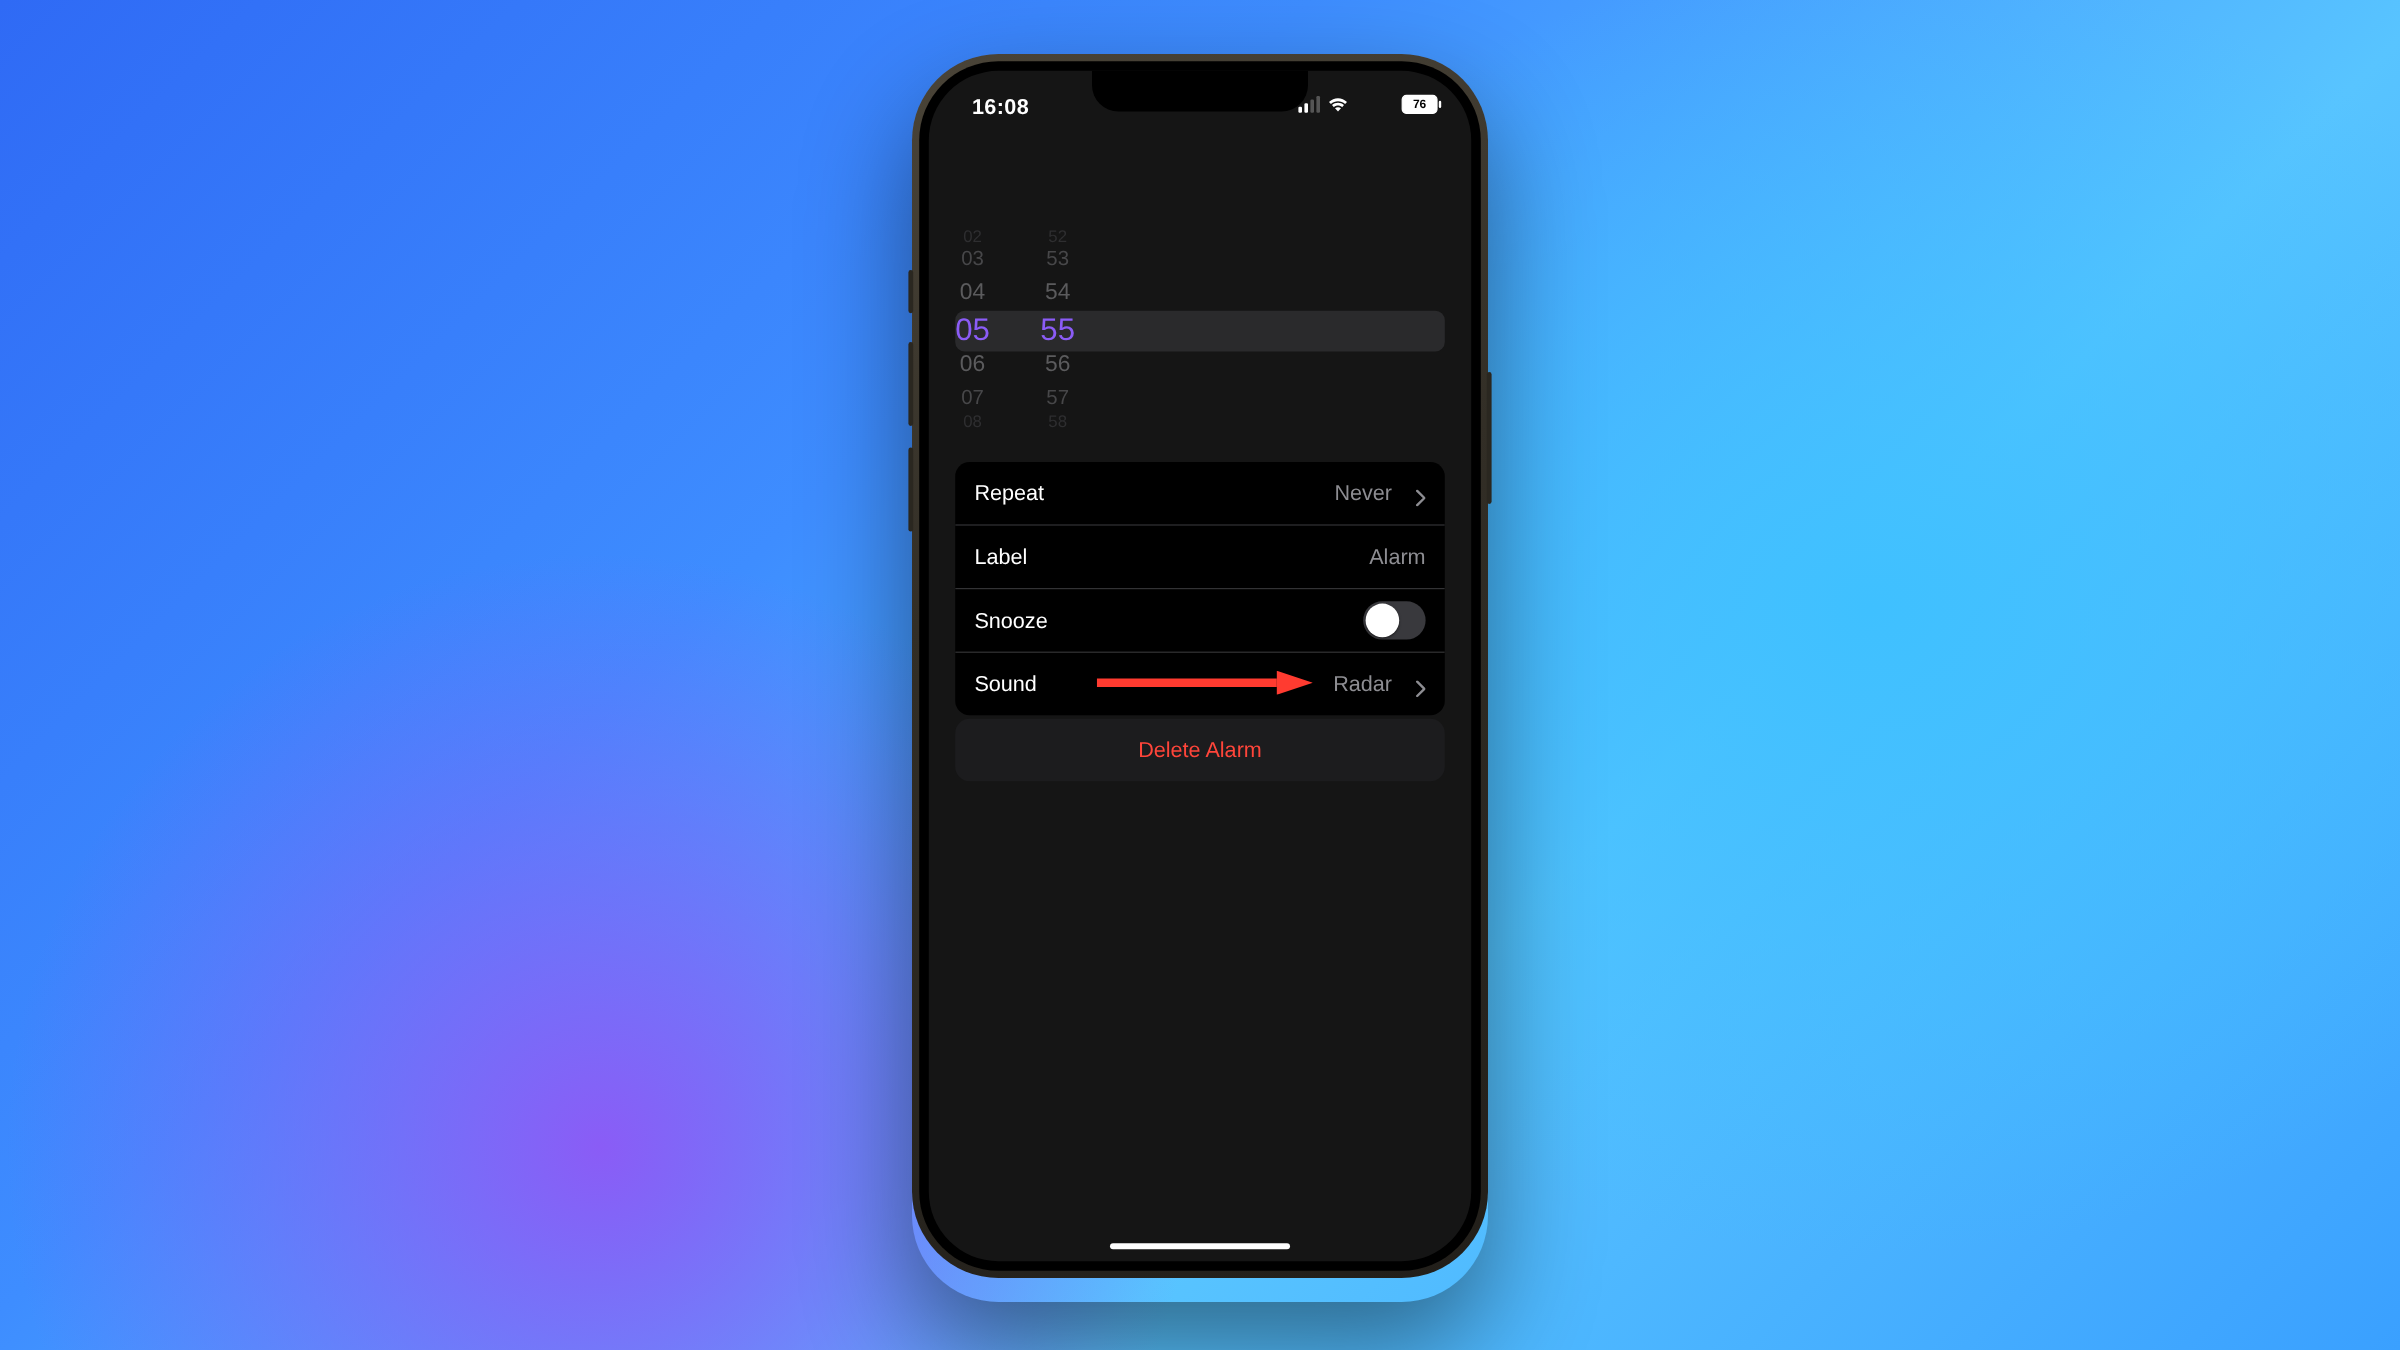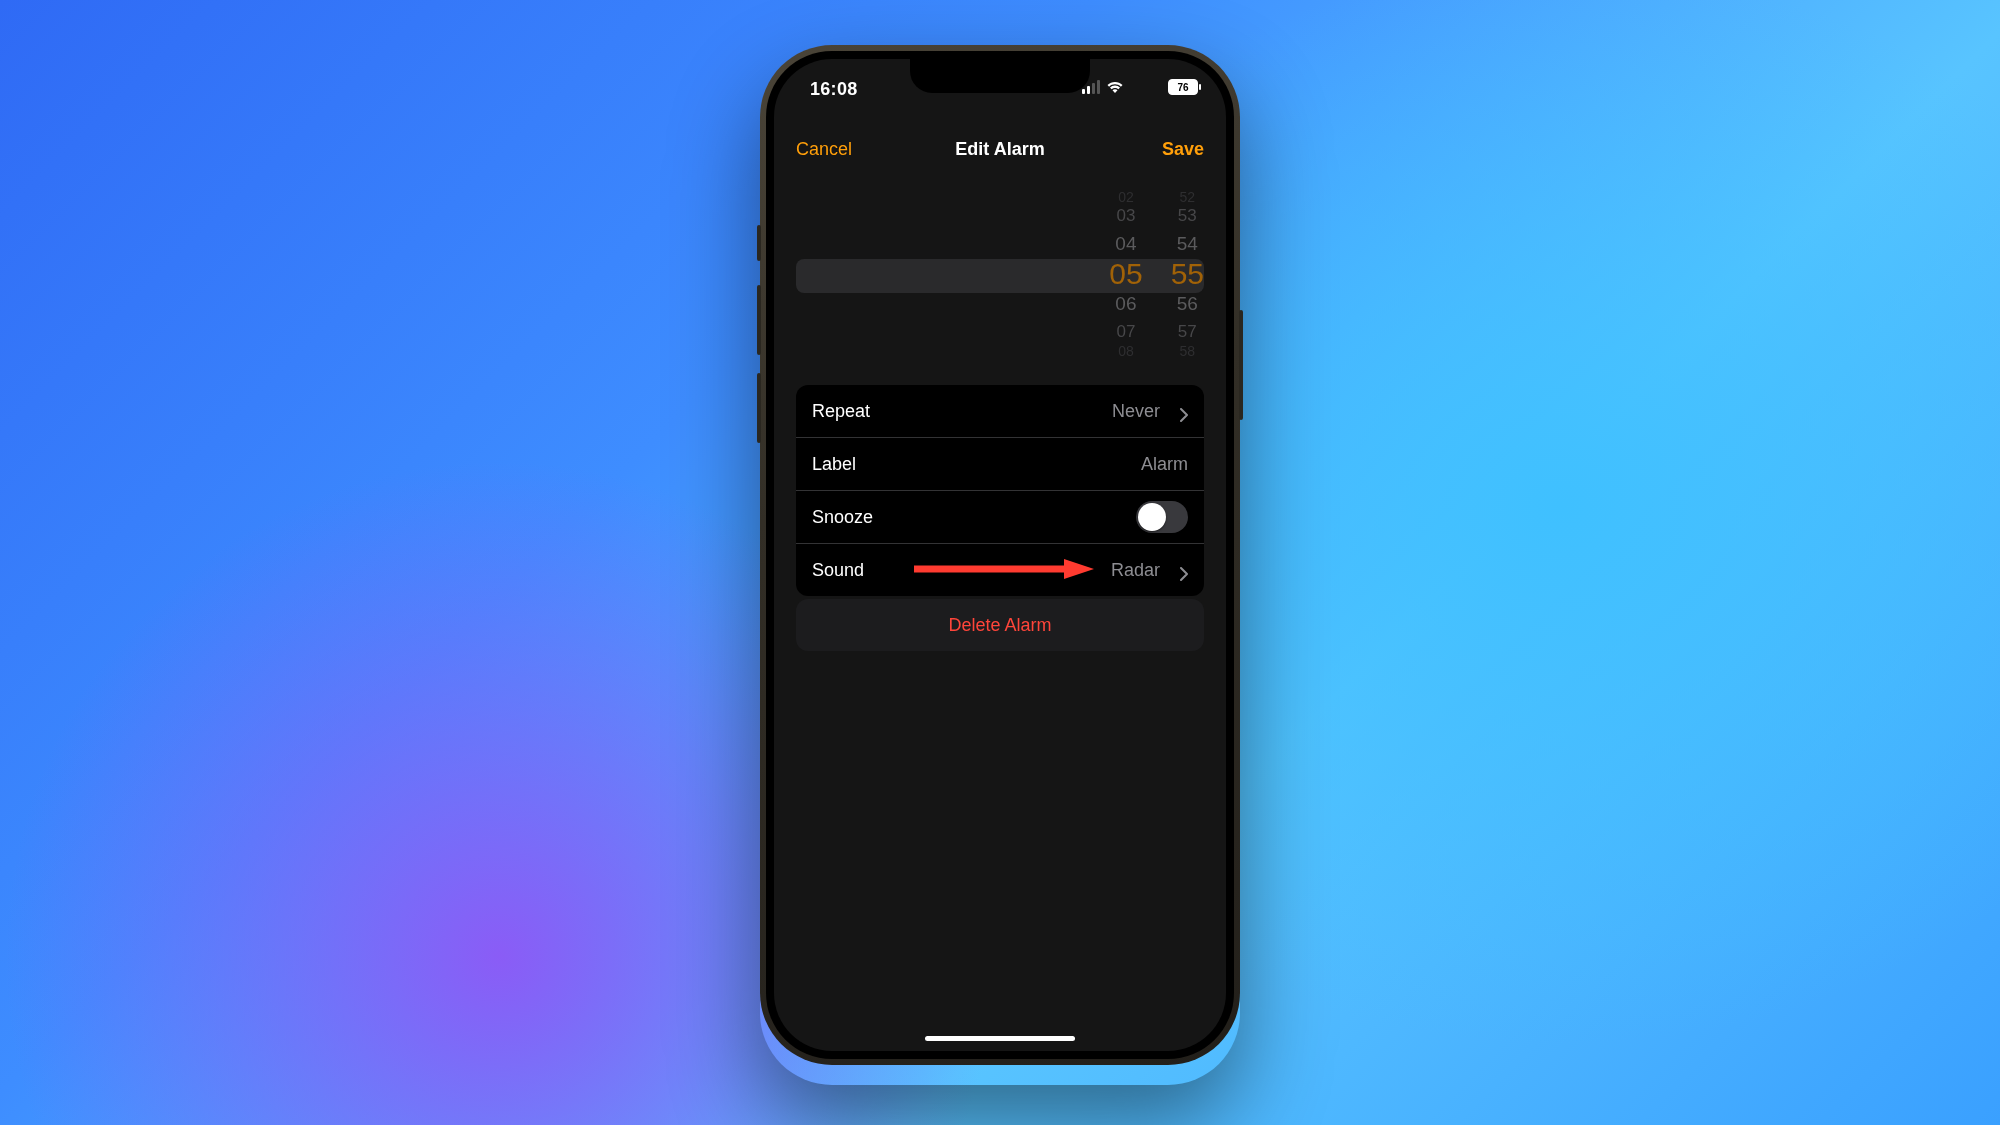--- a/index.html
+++ b/index.html
@@ -109,25 +109,25 @@
   
   .picker {
     position:absolute; top:130px; left:22px; right:22px; height:170px;
   }
   .picker-highlight {
     position:absolute; left:0; right:0; top:70px; height:34px;
     background:#2a2a2c; border-radius:8px;
   }
   .picker-cols {
     position:absolute; inset:0;
-    display:flex; justify-content:flex-end; gap:28px;
+    display:flex; justify-content:flex-start; gap:42px;
   }
   .picker-col { display:flex; flex-direction:column; align-items:center; }
   .pick { height:26px; line-height:26px; font-size:19px; color:#5b5b5d; font-variant-numeric: tabular-nums; }
-  .pick.sel { font-size:30px; height:34px; line-height:34px; color:#a16207; font-weight:500; }
+  .pick.sel { font-size:26px; height:34px; line-height:34px; color:#8b5cf6; font-weight:500; }
   .pick.fade1 { color:#474749; font-size:17px; height:22px; line-height:22px; }
   .pick.fade2 { color:#2e2e30; font-size:14px; height:16px; line-height:16px; }
   .picker-col .pad { height:6px; }
 
   
   .settings {
     position:absolute; top:326px; left:22px; right:22px;
     background:#000000; border-radius:12px;
     overflow:hidden;
   }
@@ -204,25 +204,20 @@
             <path d="M4 7.6 C5.4 6.3 7.1 5.6 9 5.6 C10.9 5.6 12.6 6.3 14 7.6 L12.4 9.3 C11.4 8.4 10.2 8 9 8 C7.8 8 6.6 8.4 5.6 9.3 Z" fill="#fff"></path>
             <path d="M1.5 5 C3.6 3 6.2 1.9 9 1.9 C11.8 1.9 14.4 3 16.5 5 L14.9 6.7 C13.2 5.1 11.2 4.3 9 4.3 C6.8 4.3 4.8 5.1 3.1 6.7 Z" fill="#fff"></path>
           </svg>
         </span>
         <span class="battery">
           <span>76</span>
         </span>
       </div>
     </div>
 
-    <div class="navbar">
-      <div class="nav-cancel">Cancel</div>
-      <div class="nav-title">Edit Alarm</div>
-      <div class="nav-save">Save</div>
-    </div>
 
     <div class="picker">
       <div class="picker-highlight"></div>
       <div class="picker-cols">
         <div class="picker-col">
           <div class="pick fade2">02</div>
           <div class="pick fade1">03</div>
           <div class="pad"></div>
           <div class="pick">04</div>
           <div class="pick sel">05</div>

